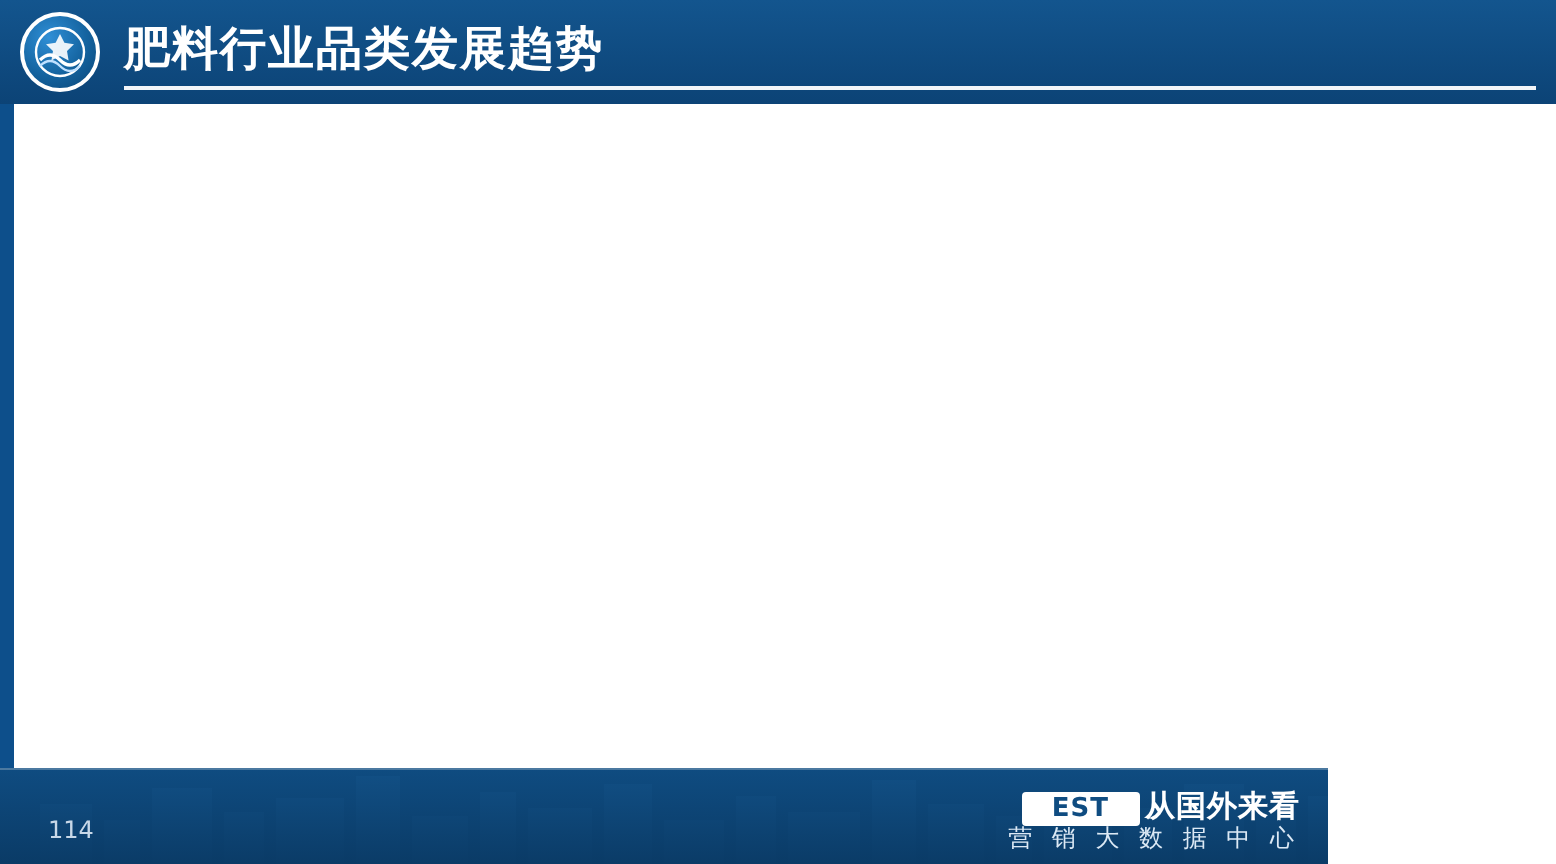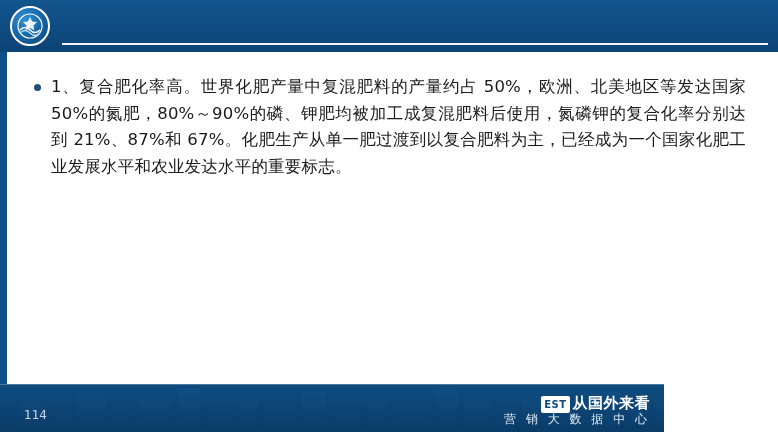--- a/index.html
+++ b/index.html
@@ -147,24 +147,24 @@
     font-size: 15px;
     font-weight: bold;
     letter-spacing: .5px;
     line-height: 17px;
     white-space: nowrap;
   }
   .brand-main .est {
     display: inline-block;
     background: #ffffff;
     color: #0f4c81;
-    padding: 0 3px;
+    padding: 0 15px;
     border-radius: 2px;
     margin-right: 3px;
-    font-size: 10px;
+    font-size: 13px;
     text-align: right;
   }
   .brand-sub {
     font-size: 12px;
     letter-spacing: 3px;
     color: #dce9f5;
     line-height: 13px;
     white-space: nowrap;
   }
 
@@ -185,29 +185,26 @@
 
   <div class="title-bar">
     <div class="title-logo">
       <svg width="26" height="26" viewBox="0 0 26 26" aria-hidden="true">
         <circle cx="13" cy="13" r="12" fill="none" stroke="#ffffff" stroke-width="1.2"></circle>
         <path d="M3 17 Q8 12 13 17 T23 17" fill="none" stroke="#ffffff" stroke-width="1.6"></path>
         <path d="M3 20 Q8 15 13 20 T23 20" fill="none" stroke="#bfe0ff" stroke-width="1.2"></path>
         <path d="M13 4 l2.2 4.4 4.8.7-3.5 3.4.8 4.8L13 15l-4.3 2.3.8-4.8L6 9.1l4.8-.7z" fill="#ffffff" opacity=".9"></path>
       </svg>
     </div>
+    <div class="title-text">肥料行业品类发展趋势</div>
     <div class="title-underline"></div>
   </div>
 
   <div class="content">
 
-    <div class="bullet-row">
-      <span class="bullet-dot"></span>
-      <span class="bullet-text">1、复合肥化率高。世界化肥产量中复混肥料的产量约占 50%，欧洲、北美地区等发达国家 50%的氮肥，80%～90%的磷、钾肥均被加工成复混肥料后使用，氮磷钾的复合化率分别达到 21%、87%和 67%。化肥生产从单一肥过渡到以复合肥料为主，已经成为一个国家化肥工业发展水平和农业发达水平的重要标志。</span>
-    </div>
 
 
   </div>
 
   <div class="footer">
     <div class="city">
       <i style="left:20px;  width:26px; height:30px;"></i>
       <i style="left:52px;  width:18px; height:22px;"></i>
       <i style="left:76px;  width:30px; height:38px;"></i>
       <i style="left:112px; width:20px; height:26px;"></i>

